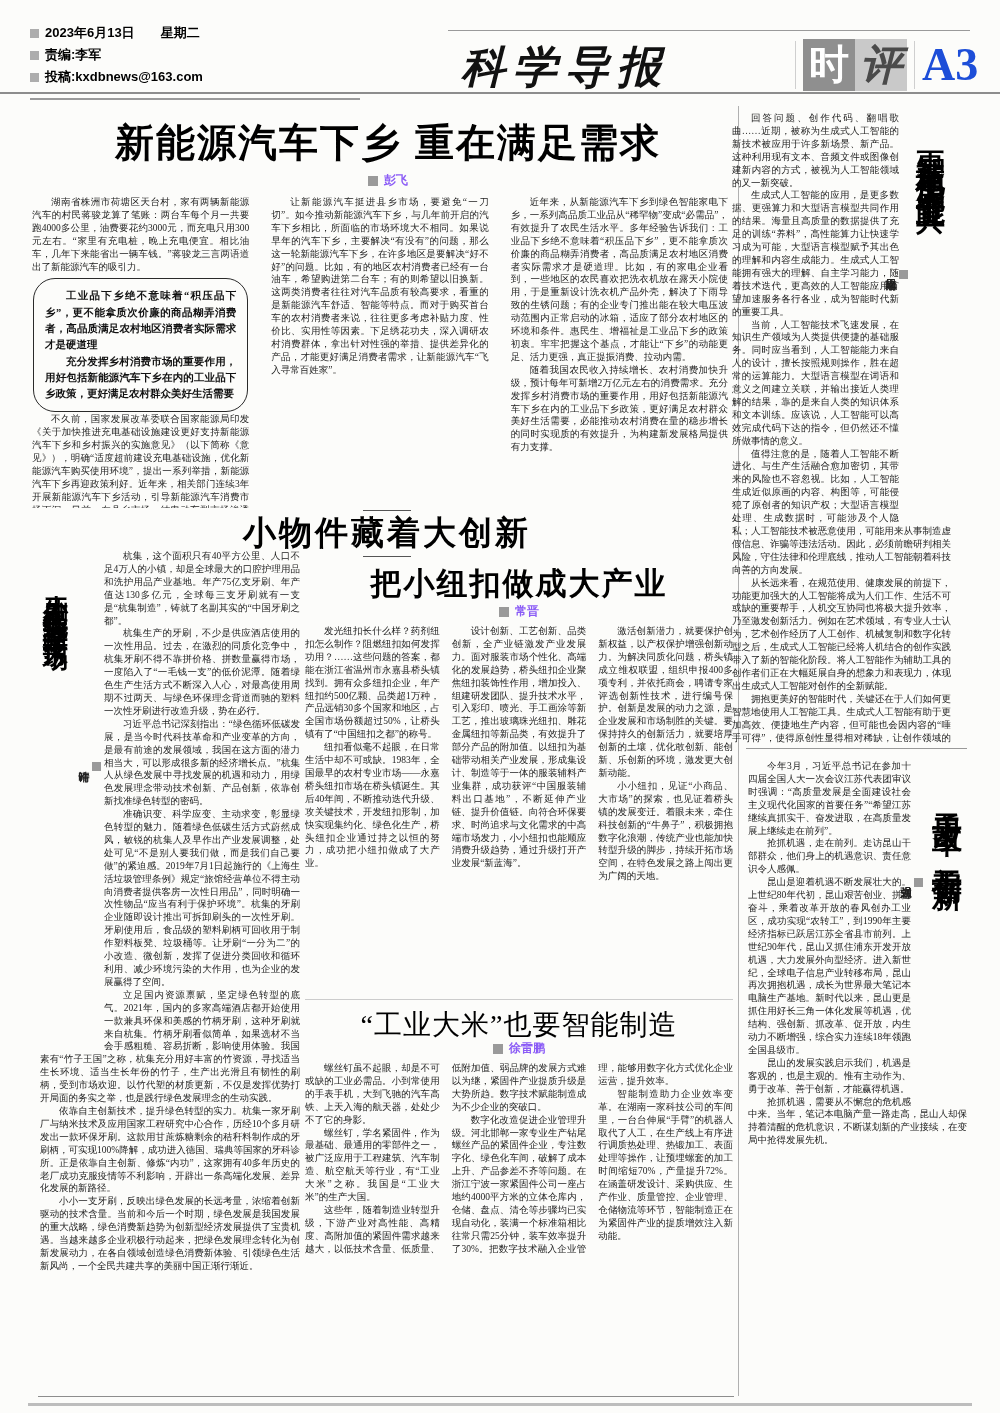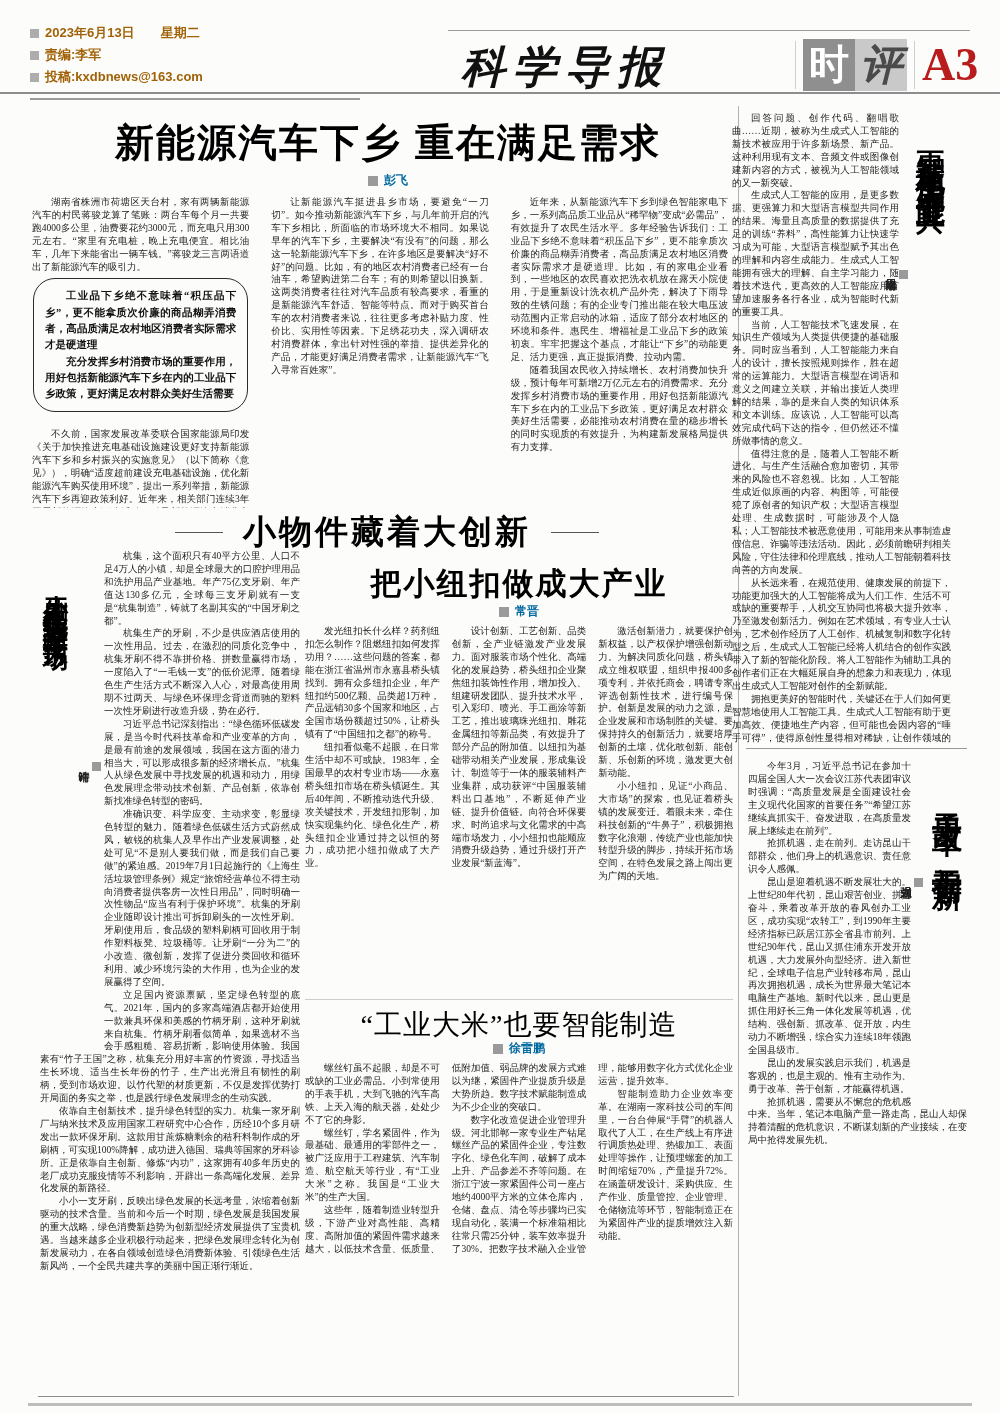--- a/index.html
+++ b/index.html
@@ -5,72 +5,72 @@
   * { margin:0; padding:0; box-sizing:border-box; }
   html,body { background:#e8e8e8; }
   .page {
     position:relative; width:1000px; height:1413px; margin:0 auto;
     background:#fcfcfa; color:#1a1a1a; overflow:hidden;
     font-family:"Liberation Serif","DejaVu Serif",serif;
   }
   
   .hdr-left { position:absolute; left:30px; top:24px; width:330px;
     font-family:"Liberation Sans","DejaVu Sans",sans-serif; font-size:13px; font-weight:bold;
-    color:#a16207; border-bottom:2px solid #9a9a9a; padding-bottom:8px; }
+    color:#000000; border-bottom:2px solid #9a9a9a; padding-bottom:8px; }
   .hdr-line { display:flex; align-items:center; margin-bottom:4px; }
   .sq { display:inline-block; width:9px; height:9px; background:#adadad; margin-right:6px; flex:0 0 auto; }
   .hdr-date-gap { display:inline-block; width:26px; }
   .mast-rule { position:absolute; left:448px; top:30px; width:522px; border-top:1px solid #9a9a9a; }
   .masthead { position:absolute; left:440px; top:38px; width:250px; text-align:center;
     font-size:44px; font-weight:bold; font-style:italic; letter-spacing:8px; color:#111;
     font-family:"Liberation Serif","DejaVu Serif",serif; }
   .shiping { position:absolute; left:788px; top:38px; display:flex; align-items:center; }
   .vbar { width:1px; height:48px; background:#cfcfcf; margin:0 7px; }
   .badge-shi { width:52px; height:52px; background:#8f8f8f; color:#fff; font-size:40px; font-weight:bold;
     font-family:"Liberation Sans","DejaVu Sans",sans-serif; display:flex; align-items:center; justify-content:center; }
   .badge-ping { width:52px; height:52px; background:#c9c9c9; color:#4a4a4a; font-size:42px; font-weight:bold; font-style:italic;
     display:flex; align-items:center; justify-content:center; }
-  .pageno { font-size:46px; font-weight:bold; font-family:"Liberation Serif","DejaVu Serif",serif; color:#b91c1c; }
+  .pageno { font-size:46px; font-weight:bold; font-family:"Liberation Serif","DejaVu Serif",serif; color:#1d4ed8; }
   .hdr-rule { position:absolute; left:0; top:92px; width:1000px; border-top:2px solid #8d8d8d; }
 
   
   .bodytext p { text-indent:2em; font-size:9.5px; line-height:1.36; text-align:justify; color:#1c1c1c; }
   .clip { overflow:hidden; }
 
   
   .nev-title { position:absolute; left:40px; top:116px; width:696px; text-align:center;
     font-family:"Liberation Sans","DejaVu Sans",sans-serif; font-weight:bold; font-size:39px; letter-spacing:2px; color:#000; }
   .byline-h { display:flex; align-items:center; justify-content:center;
-    font-family:"Liberation Sans","DejaVu Sans",sans-serif; font-size:12px; font-weight:bold; color:#0369a1; }
+    font-family:"Liberation Sans","DejaVu Sans",sans-serif; font-size:12px; font-weight:bold; color:#8b5cf6; }
   .byline-h .sq { width:10px; height:10px; background:#9a9a9a; }
   .nev-byline { position:absolute; left:40px; top:172px; width:696px; }
   .nev-body { position:absolute; left:32px; top:196px; width:696px; height:312px; display:flex; gap:22px; }
   .nev-col { flex:1 1 0; overflow:hidden; }
-  .quotebox { border:1.5px solid #2a2a2a; border-radius:22px; padding:9px 11px; margin:5px 1px 16px 1px; }
+  .quotebox { border:1.5px solid #2a2a2a; border-radius:22px; padding:9px 11px; margin:5px 1px 1px 1px; }
   .quotebox p { text-indent:2em; font-size:10.5px; line-height:1.55; font-weight:bold; text-align:justify; color:#111; }
 
   
   .vrule { position:absolute; left:738px; top:106px; height:1290px; border-left:1px solid #b0b0b0; }
   .ai-body { position:absolute; left:732px; top:112px; width:219px; height:632px; overflow:hidden; }
   .ai-spacer { float:right; width:52px; height:412px; display:flex; flex-direction:row; justify-content:flex-end; }
   .vtitle { writing-mode:vertical-rl; text-orientation:upright;
     font-family:"Liberation Sans","DejaVu Sans",sans-serif; font-weight:bold; color:#000; }
   .ai-title { font-size:29px; letter-spacing:5px; margin-top:16px; }
   .vbyline { writing-mode:vertical-rl; text-orientation:upright;
     font-family:"Liberation Sans","DejaVu Sans",sans-serif; font-size:11px; font-weight:bold; color:#222; }
   .vbyline .sq { display:block; width:9px; height:9px; background:#9a9a9a; margin:0 0 4px 1px; }
   .ai-byline { margin-top:158px; margin-right:3px; }
   .ai-reform-rule { position:absolute; left:746px; top:748px; width:221px; border-top:1px solid #999; }
   .reform-body { position:absolute; left:748px; top:760px; width:219px; height:636px; overflow:hidden; }
   .reform-spacer { float:right; width:56px; height:336px; display:flex; flex-direction:row; justify-content:flex-end; }
   .reform-title { font-size:30px; letter-spacing:4px; margin-top:30px; }
   .reform-byline { margin-top:118px; margin-right:3px; }
 
   
-  .section-head { position:absolute; left:40px; top:510px; width:694px; display:flex; align-items:center; justify-content:center; }
+  .section-head { position:absolute; left:40px; top:510px; width:694px; display:flex; align-items:center; justify-content:center;flex-direction:column; }
   .section-head .dash { width:48px; border-top:1px solid #555; margin:0 20px; }
   .section-title { font-family:"Liberation Sans","DejaVu Sans",sans-serif; font-weight:bold; font-size:33px; letter-spacing:3px; color:#000; }
 
   .tb-body { position:absolute; left:40px; top:550px; width:260px; height:843px; overflow:hidden; }
   .tb-spacer { float:left; width:64px; height:502px; display:flex; flex-direction:row; }
   .tb-title { font-size:25px; letter-spacing:4px; margin-top:24px; }
   .tb-byline { margin-top:212px; margin-left:3px; }
 
   .btn-title { position:absolute; left:305px; top:563px; width:428px; text-align:center;
     font-family:"Liberation Serif","DejaVu Serif",serif; font-weight:bold; font-size:31px; letter-spacing:2px; color:#000; }

